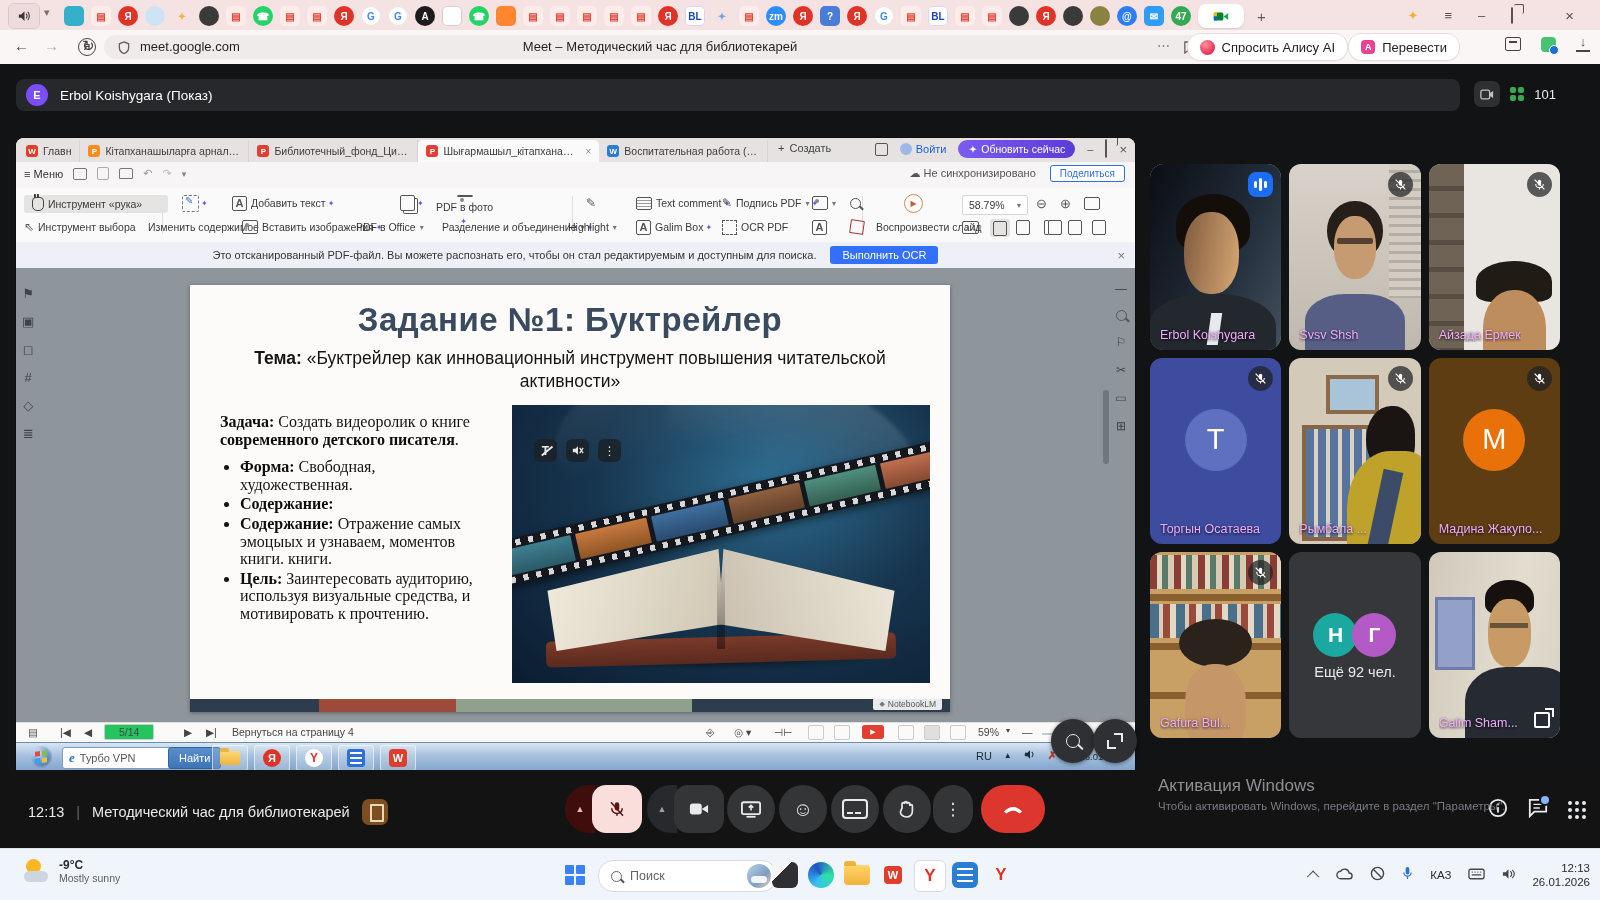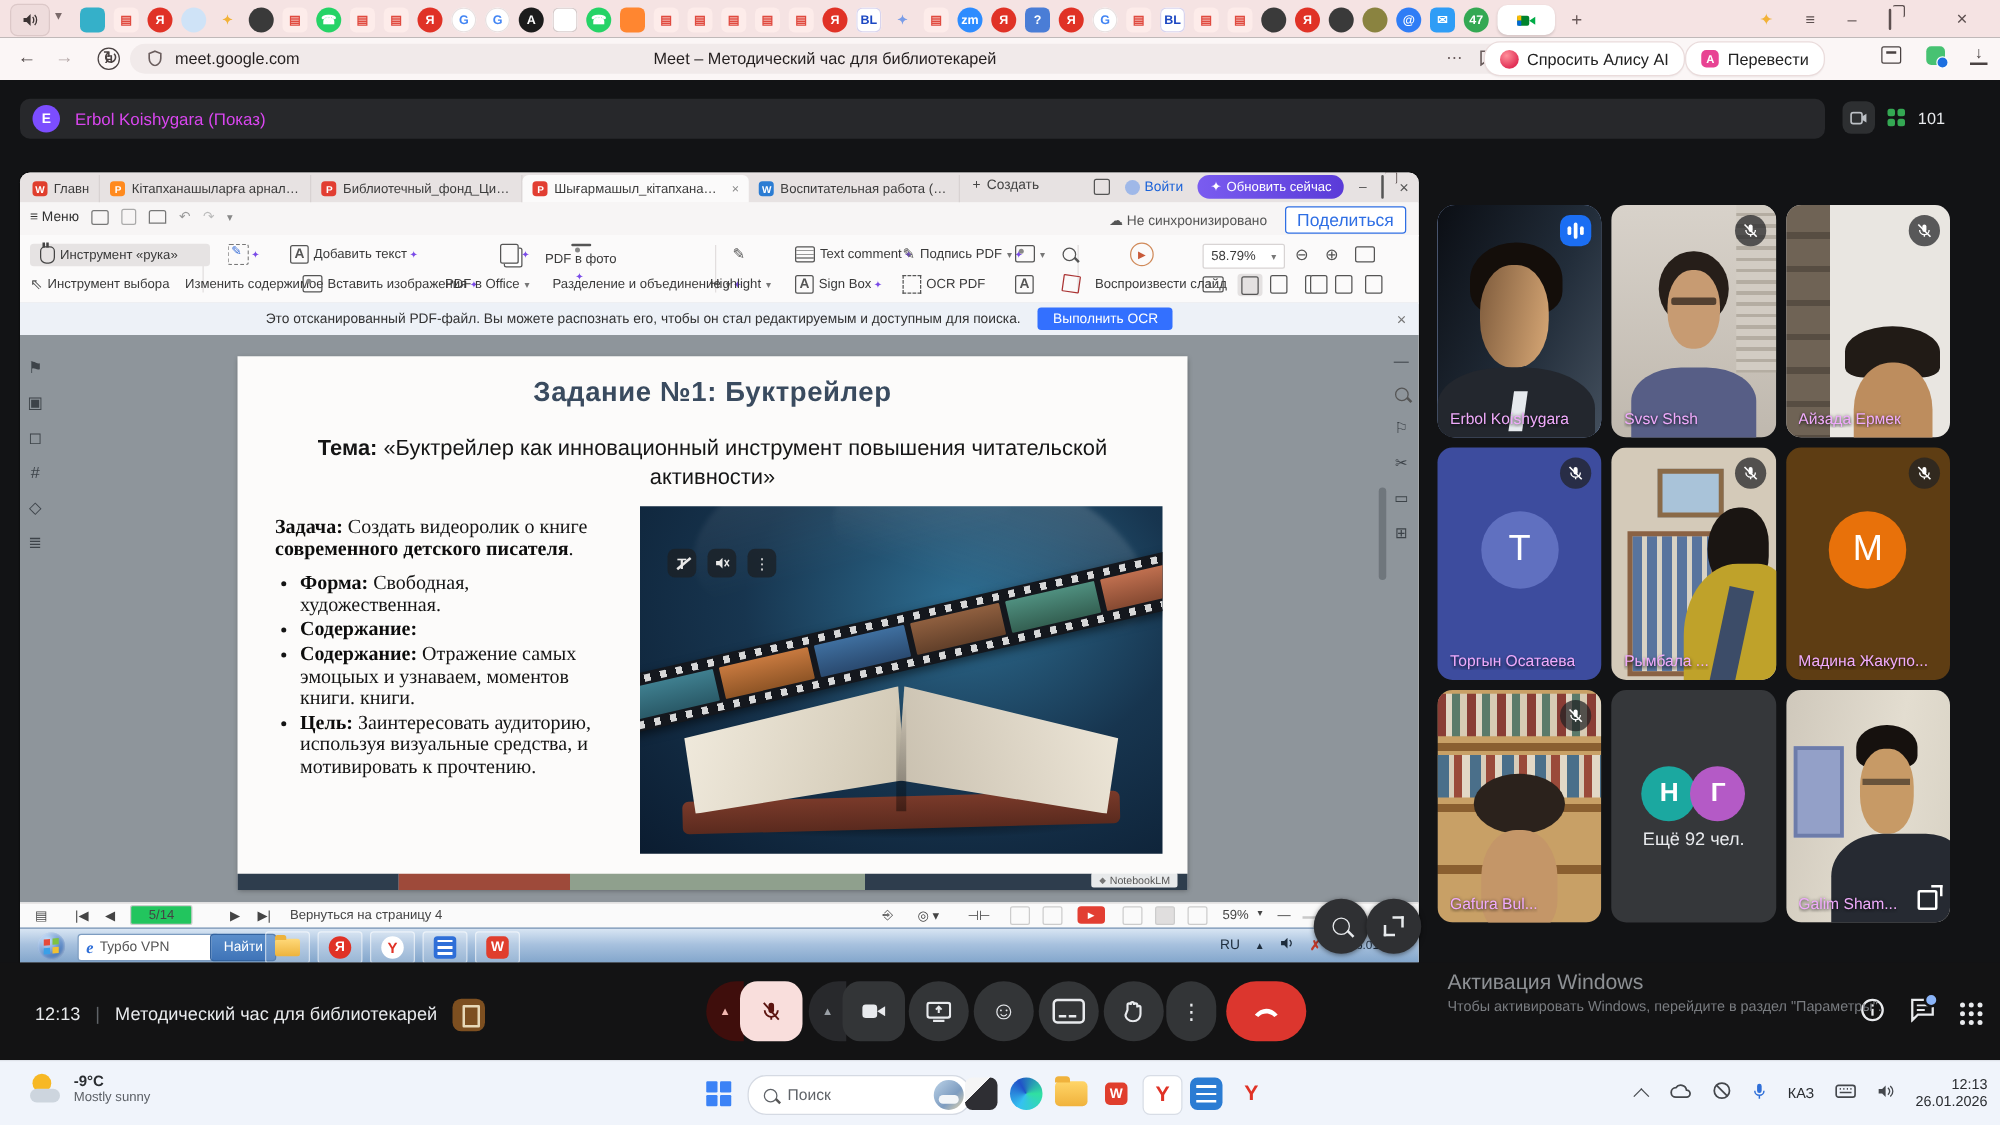--- a/index.html
+++ b/index.html
@@ -38,21 +38,21 @@
   .cards-ic{width:14px;height:12px;border:1.5px solid #4a4242;border-radius:2px;position:relative;}
   .cards-ic::before{content:"";position:absolute;left:3px;top:3px;right:3px;height:1.5px;background:#4a4242;}
   .green-ic{width:15px;height:15px;border-radius:4px;background:#47c272;position:relative;}
   .green-ic::after{content:"";position:absolute;right:-3px;bottom:-3px;width:8px;height:8px;background:#1d6fe0;border-radius:50%;border:1.5px solid #fff;}
   .dl-ic{width:14px;height:14px;color:#4a4242;font-size:13px;line-height:11px;text-align:center;border-bottom:2px solid #4a4242;}
 
   
   #meet{position:absolute;left:0;top:64px;width:1600px;height:784px;background:#121315;}
   #presbar{position:absolute;left:16px;top:15px;width:1444px;height:32px;background:#27282b;border-radius:8px;display:flex;align-items:center;}
   .pres-avatar{width:22px;height:22px;border-radius:50%;background:#7c4dff;color:#fff;font-size:11px;display:flex;align-items:center;justify-content:center;margin:0 12px 0 10px;font-weight:bold;}
-  #presname{color:#d946ef;font-size:13.5px;}
+  #presname{color:#ffffff;font-size:13.5px;}
   #presicons{position:absolute;right:44px;top:17px;display:flex;align-items:center;gap:10px;}
   .pres-cam{width:26px;height:26px;border-radius:7px;background:#2d2f31;display:flex;align-items:center;justify-content:center;}
   .dotgrid{display:grid;grid-template-columns:6px 6px;grid-gap:2px;}
   .dotgrid i{width:6px;height:6px;border-radius:2px;background:#34a853;display:block;}
   #prescount{color:#e8eaed;font-size:13px;}
 
   
   #wps{position:absolute;left:16px;top:74px;width:1119px;height:632px;background:#fbfafa;border-radius:8px 8px 0 0;overflow:hidden;box-shadow:0 0 0 1px rgba(0,0,0,.25);}
   #wpstabsbar{position:absolute;left:0;top:0;width:100%;height:24px;background:#e7e2e2;}
   #wpstabs{position:absolute;left:2px;top:2px;display:flex;height:22px;}
@@ -67,21 +67,21 @@
   .wlogin::before{content:"";width:12px;height:12px;border-radius:50%;background:#9fb8e8;display:inline-block;}
   .wupg{background:linear-gradient(90deg,#7a5cf0,#5a3bd8);color:#fff;font-size:10.5px;border-radius:10px;padding:3px 10px;display:flex;gap:4px;align-items:center;}
   .wwc{color:#555;font-size:11px;}
   #wpsmenu{position:absolute;left:0;top:24px;width:100%;height:26px;background:#f7f5f5;border-bottom:1px solid #e7e3e3;}
   .wmenu-l{position:absolute;left:8px;top:5px;display:flex;gap:10px;align-items:center;font-size:11px;color:#333;}
   #wpsmenu-items{position:absolute;left:268px;top:0;display:flex;gap:24px;height:26px;align-items:center;}
   .mitem{font-size:11.5px;color:#333;}
   .mitem.on{color:#c43c2e;font-weight:bold;border-bottom:2px solid #c43c2e;padding-bottom:3px;}
   .mitem.ai{color:#6a3be8;}
   .wmenu-r{position:absolute;right:10px;top:3px;display:flex;gap:14px;align-items:center;font-size:11px;color:#555;}
-  .sharebtn{border:1px solid #2f6fe4;color:#2f6fe4;border-radius:3px;padding:2px 9px;font-size:14px;background:#fff;}
+  .sharebtn{border:1px solid #2f6fe4;color:#2f6fe4;border-radius:3px;padding:2px 9px;font-size:10px;background:#fff;}
 
   #wpsribbon{position:absolute;left:0;top:50px;width:100%;height:54px;background:#fbfafa;border-bottom:1px solid #e3e0e0;}
   .ritem{position:absolute;display:flex;align-items:center;gap:4px;font-size:10.5px;color:#3a3a3a;white-space:nowrap;height:16px;}
   .ritem.pill{background:#e6e3e3;border-radius:3px;padding:1px 8px;}
   .ritem.rbox{border:1px solid #d8d4d4;border-radius:2px;padding:1px 6px;background:#fff;width:52px;justify-content:space-between;}
   .ritem.boxed{background:#e4e1e1;border-radius:3px;padding:1px 3px;}
   .rc{font-size:8px;color:#777;}
   .rs{color:#7a4be8;font-size:8px;margin-left:-2px;}
   .ri{display:inline-flex;align-items:center;justify-content:center;color:#555;}
   .ri-cursor,.ri-pen,.ri-sign{font-size:12px;}
@@ -111,21 +111,21 @@
   .ocrbtn{background:#3370ff;color:#fff;font-size:11px;border-radius:3px;padding:3px 12px;}
   .bx-close{position:absolute;right:10px;top:6px;color:#777;font-size:13px;}
 
   #wpsdoc{position:absolute;left:0;top:130px;width:100%;height:454px;background:#8e959b;}
   .lstrip{position:absolute;left:6px;top:18px;display:flex;flex-direction:column;gap:13px;color:#3d4349;font-size:13px;align-items:center;}
   .rstrip{position:absolute;right:8px;top:14px;display:flex;flex-direction:column;gap:14px;color:#3d4349;font-size:12px;align-items:center;}
   .scrollthumb{position:absolute;right:26px;top:122px;width:6px;height:74px;background:#6f767c;border-radius:3px;}
 
   
   #slide{position:absolute;left:174px;top:17px;width:760px;height:427px;background:#fcfbfa;box-shadow:0 1px 4px rgba(0,0,0,.35);}
-  #slidetitle{position:absolute;left:0;right:0;top:16px;text-align:center;font-size:22px;font-weight:bold;color:#3a4b5f;letter-spacing:.5px;}
+  #slidetitle{position:absolute;left:0;right:0;top:16px;text-align:center;font-size:33px;font-weight:bold;color:#3a4b5f;letter-spacing:.5px;}
   #slidetheme{position:absolute;left:60px;right:60px;top:62px;text-align:center;font-size:17.5px;color:#151515;line-height:1.3;}
   #slidebody{position:absolute;left:30px;top:128px;width:268px;font-family:"Liberation Serif",serif;font-size:16px;color:#141414;line-height:1.1;}
   #slidebody b{color:#0d0d0d;}
   #slide-bullets{margin:10px 0 0 20px;padding:0;}
   #slide-bullets li{margin-bottom:2px;}
   #band{position:absolute;left:0;bottom:0;width:100%;height:13px;display:flex;}
   .bseg{height:100%;display:block;}
   .nblm{position:absolute;right:8px;bottom:2px;background:rgba(248,248,248,.92);border-radius:2px;padding:1px 6px;font-size:8.5px;color:#555;display:flex;gap:3px;align-items:center;z-index:6;}
 
   
@@ -541,21 +541,21 @@
             <span class="rl">Highlight</span>
             <span class="rc">▾</span>
           </div>
           <div class="ritem" style="left: 620px; top: 7px;">
             <span class="ri ri-tc"></span>
             <span class="rl">Text comment</span>
             <sup class="rs">✦</sup>
           </div>
           <div class="ritem" style="left: 620px; top: 31px;">
             <span class="ri ri-tb">A</span>
-            <span class="rl">Sign Box</span>
+            <span class="rl">Galim Box</span>
             <sup class="rs">✦</sup>
           </div>
           <div class="ritem" style="left: 706px; top: 7px;">
             <span class="ri ri-sign">✎</span>
             <span class="rl">Подпись PDF</span>
             <span class="rc">▾</span>
             <sup class="rs">✦</sup>
           </div>
           <div class="ritem" style="left: 706px; top: 31px;">
             <span class="ri ri-ocr"></span>

